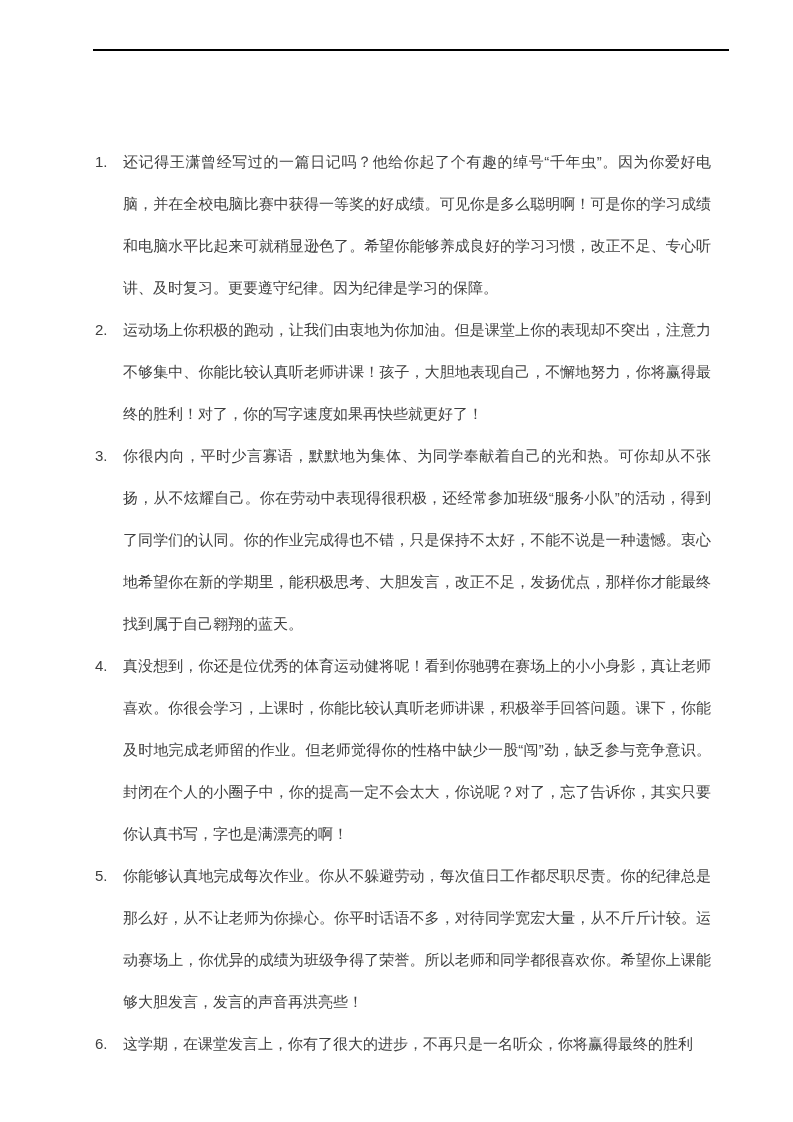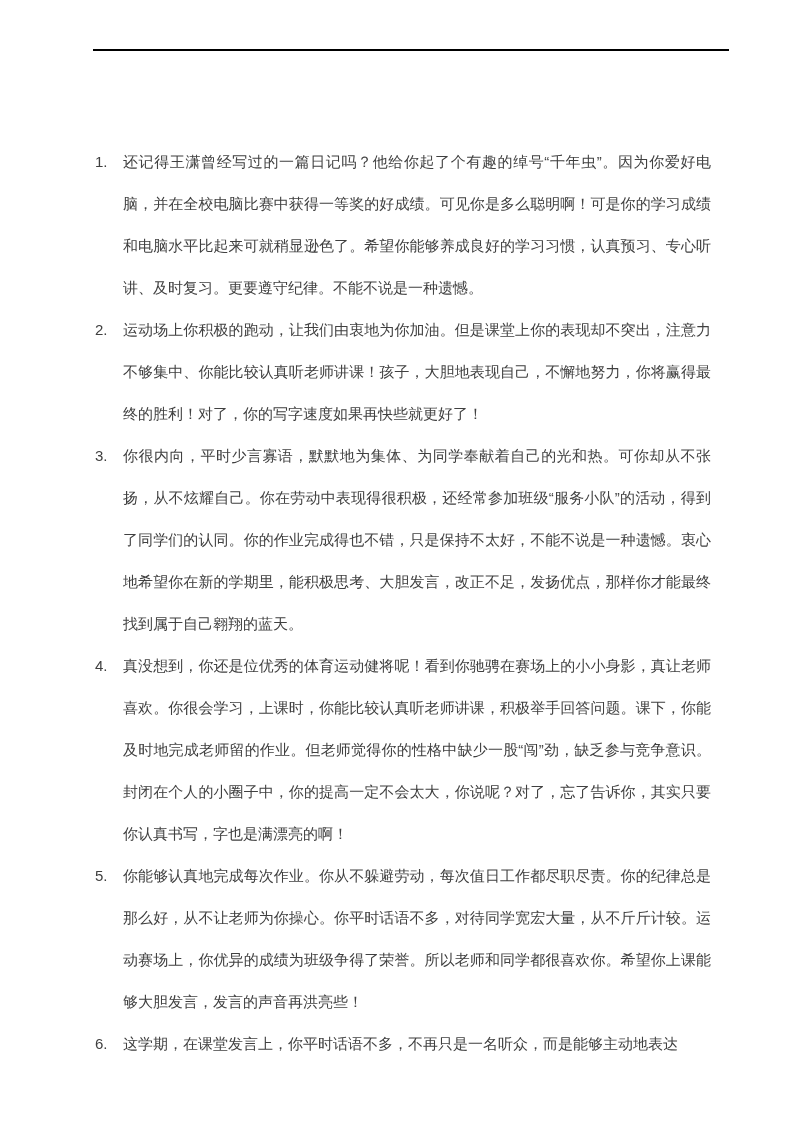--- a/index.html
+++ b/index.html
@@ -55,37 +55,37 @@
 </style>
 </head>
 <body>
 
 <div class="page">
   <div class="header-rule"></div>
   <div class="content">
     <ol class="doc-list">
       <li class="doc-item">
         <span class="num">1.</span>
-        <span class="txt">还记得王潇曾经写过的一篇日记吗？他给你起了个有趣的绰号“千年虫”。因为你爱好电脑，并在全校电脑比赛中获得一等奖的好成绩。可见你是多么聪明啊！可是你的学习成绩和电脑水平比起来可就稍显逊色了。希望你能够养成良好的学习习惯，认真预习、专心听讲、及时复习。更要遵守纪律。不能不说是一种遗憾。</span>
+        <span class="txt">还记得王潇曾经写过的一篇日记吗？他给你起了个有趣的绰号“千年虫”。因为你爱好电脑，并在全校电脑比赛中获得一等奖的好成绩。可见你是多么聪明啊！可是你的学习成绩和电脑水平比起来可就稍显逊色了。希望你能够养成良好的学习习惯，改正不足、专心听讲、及时复习。更要遵守纪律。因为纪律是学习的保障。</span>
       </li>
       <li class="doc-item">
         <span class="num">2.</span>
         <span class="txt">运动场上你积极的跑动，让我们由衷地为你加油。但是课堂上你的表现却不突出，注意力不够集中、你能比较认真听老师讲课！孩子，大胆地表现自己，不懈地努力，你将赢得最终的胜利！对了，你的写字速度如果再快些就更好了！</span>
       </li>
       <li class="doc-item">
         <span class="num">3.</span>
         <span class="txt">你很内向，平时少言寡语，默默地为集体、为同学奉献着自己的光和热。可你却从不张扬，从不炫耀自己。你在劳动中表现得很积极，还经常参加班级“服务小队”的活动，得到了同学们的认同。你的作业完成得也不错，只是保持不太好，不能不说是一种遗憾。衷心地希望你在新的学期里，能积极思考、大胆发言，改正不足，发扬优点，那样你才能最终找到属于自己翱翔的蓝天。</span>
       </li>
       <li class="doc-item">
         <span class="num">4.</span>
         <span class="txt">真没想到，你还是位优秀的体育运动健将呢！看到你驰骋在赛场上的小小身影，真让老师喜欢。你很会学习，上课时，你能比较认真听老师讲课，积极举手回答问题。课下，你能及时地完成老师留的作业。但老师觉得你的性格中缺少一股“闯”劲，缺乏参与竞争意识。封闭在个人的小圈子中，你的提高一定不会太大，你说呢？对了，忘了告诉你，其实只要你认真书写，字也是满漂亮的啊！</span>
       </li>
       <li class="doc-item">
         <span class="num">5.</span>
         <span class="txt">你能够认真地完成每次作业。你从不躲避劳动，每次值日工作都尽职尽责。你的纪律总是那么好，从不让老师为你操心。你平时话语不多，对待同学宽宏大量，从不斤斤计较。运动赛场上，你优异的成绩为班级争得了荣誉。所以老师和同学都很喜欢你。希望你上课能够大胆发言，发言的声音再洪亮些！</span>
       </li>
       <li class="doc-item">
         <span class="num">6.</span>
-        <span class="txt">这学期，在课堂发言上，你平时话语不多，不再只是一名听众，而是能够主动地表达</span>
+        <span class="txt">这学期，在课堂发言上，你有了很大的进步，不再只是一名听众，你将赢得最终的胜利</span>
       </li>
     </ol>
   </div>
 </div>
 
 </body></html>

